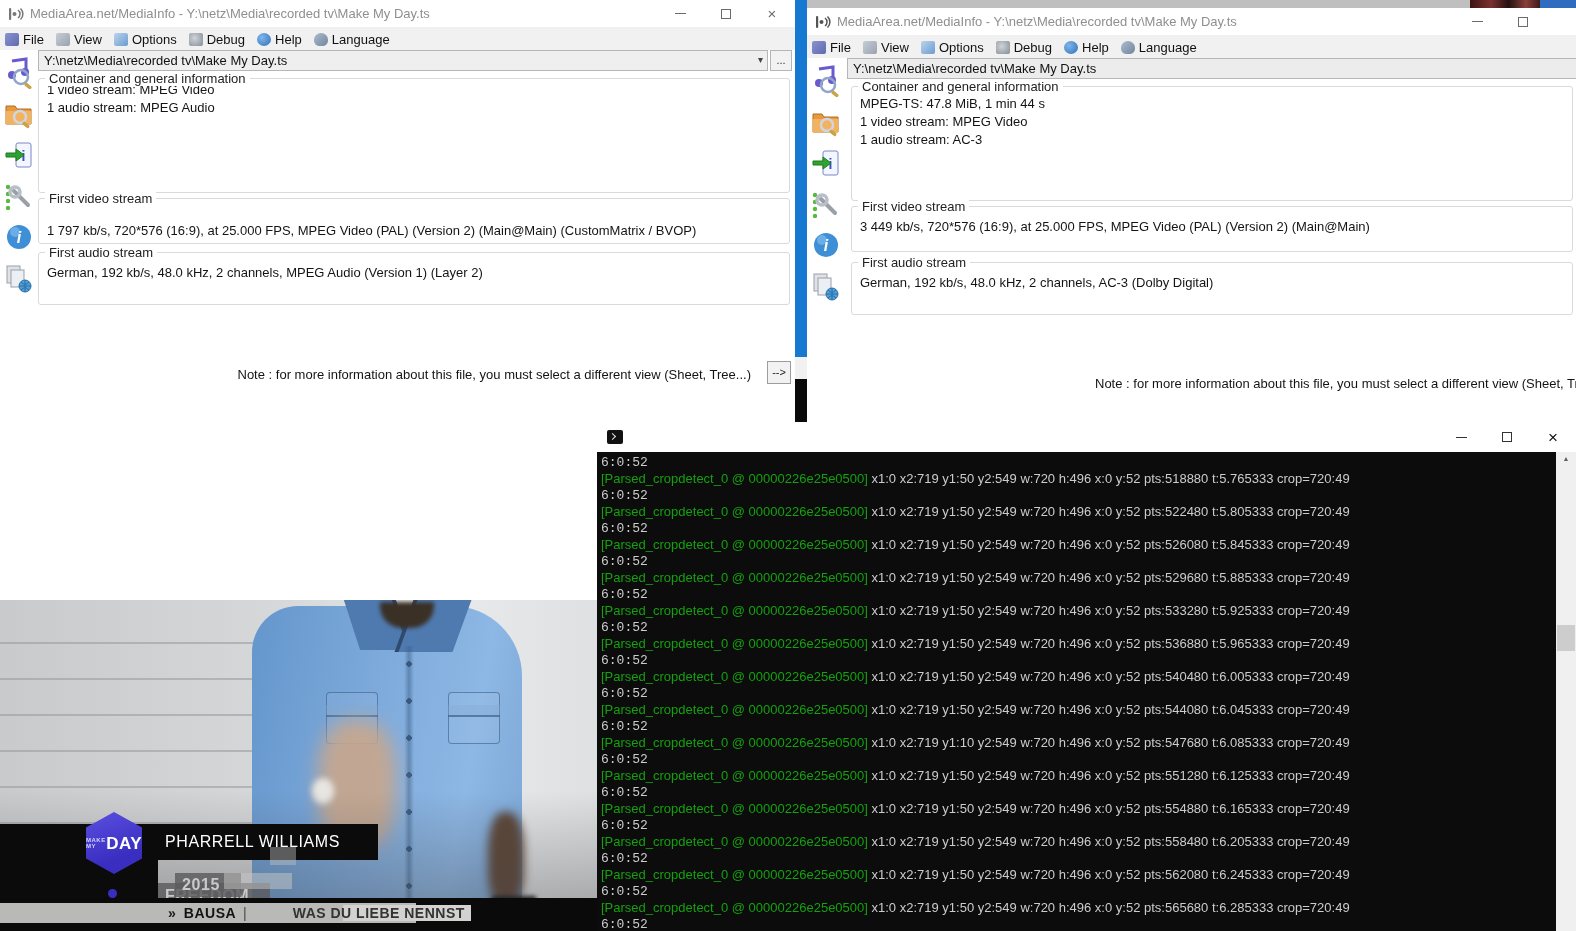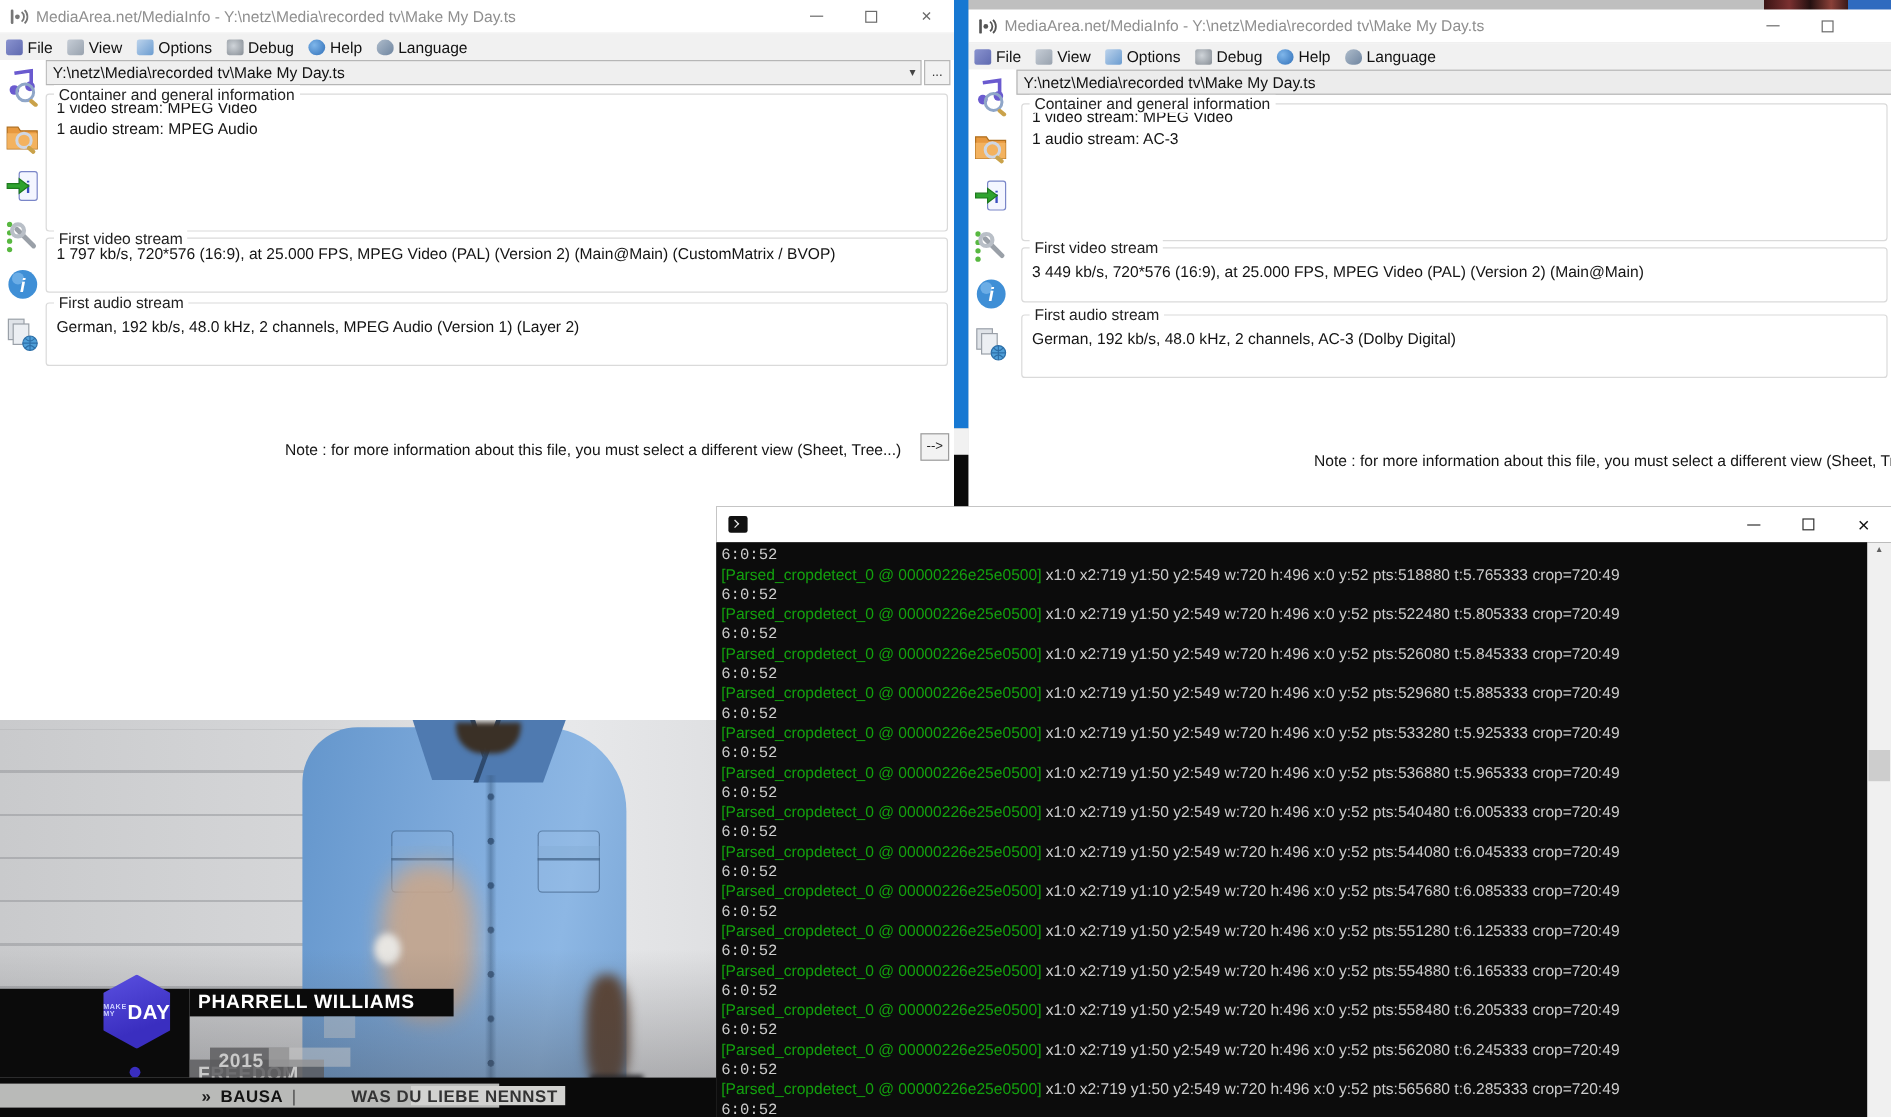--- a/index.html
+++ b/index.html
@@ -110,22 +110,22 @@
 
   .ov-logoblock { position:absolute; left:0; top:224px; width:158px; height:74px; background:#0b0b0b; }
   .ov-hex { position:absolute; left:86px; top:212px; width:56px; height:62px;
     background:linear-gradient(160deg,#5a50e0,#3a2ec0 70%);
     clip-path:polygon(50% 0,100% 25%,100% 75%,50% 100%,0 75%,0 25%);
     display:flex; flex-direction:row; align-items:center; justify-content:center; }
   .ov-hex .small { font-size:6px; font-weight:bold; color:#cfd3ff; letter-spacing:.5px; }
   .ov-hex .big { font-size:17px; font-weight:800; color:#fff; letter-spacing:.5px; line-height:1; }
   .ov-dot { position:absolute; left:108px; top:289px; width:9px; height:9px; border-radius:50%; background:#3a2ec0; }
   .ov-row { position:absolute; display:flex; align-items:center; white-space:pre; }
-  .ov-artist { left:158px; top:224px; width:220px; height:23px; background:#0b0b0b;
-    color:#fff; font-size:16px; font-weight:700; letter-spacing:.6px; padding-left:7px; }
+  .ov-artist { left:158px; top:224px; width:220px; height:36px; background:#0b0b0b;
+    color:#fff; font-size:16px; font-weight:400; letter-spacing:.6px; padding-left:7px; }
   .ov-title { left:158px; top:247px; width:112px; height:25px; background:rgba(92,92,94,.82);
     color:#c9c9c9; font-size:16px; font-weight:800; letter-spacing:.6px; padding-left:7px;margin-top:36px; }
   .ov-chip1 { left:270px; top:247px; width:26px; height:18px; background:rgba(190,190,190,.45); }
   .ov-year { left:158px; top:273px; width:66px; height:24px; background:rgba(92,92,94,.82);
     color:#c9c9c9; font-size:16px; font-weight:800; letter-spacing:.6px; padding-left:7px;margin-left:17px; }
   .ov-chip2 { left:224px; top:273px; width:68px; height:16px; background:rgba(200,200,200,.5); }
   .ov-botband { position:absolute; left:0; top:298px; width:597px; height:33px; background:#0a0a0a; }
   .ticker { position:absolute; left:0; top:303px; width:416px; height:20px; background:#b9bab8;
     display:flex; align-items:center; font-size:14px; white-space:pre; }
   .tk-arrow { color:#1c1c1c; font-weight:800; margin-left:168px; }
@@ -247,21 +247,21 @@
     </div>
   </div>
 
   <div class="groupbox" style="left:38px;top:78px;width:752px;height:115px;">
     <span class="gb-legend">Container and general information</span>
     <div class="gb-line" style="margin-top:3px">1 video stream: MPEG Video</div>
     <div class="gb-line" style="margin-top:3px">1 audio stream: MPEG Audio</div>
   </div>
   <div class="groupbox" style="left:38px;top:198px;width:752px;height:46px;">
     <span class="gb-legend">First video stream</span>
-    <div class="gb-line" style="margin-top:5px">1 797 kb/s, 720*576 (16:9), at 25.000 FPS, MPEG Video (PAL) (Version 2) (Main@Main) (CustomMatrix / BVOP)</div>
+    <div class="gb-line" style="margin-top:24px">1 797 kb/s, 720*576 (16:9), at 25.000 FPS, MPEG Video (PAL) (Version 2) (Main@Main) (CustomMatrix / BVOP)</div>
   </div>
   <div class="groupbox" style="left:38px;top:252px;width:752px;height:53px;">
     <span class="gb-legend">First audio stream</span>
     <div class="gb-line" style="margin-top:12px">German, 192 kb/s, 48.0 kHz, 2 channels, MPEG Audio (Version 1) (Layer 2)</div>
   </div>
 
   <span class="note-text" style="right:44px;top:367px;">Note : for more information about this file, you must select a different view (Sheet, Tree...)</span>
   <div class="note-btn" style="right:4px;top:361px;">--&gt;</div>
 </div>
 
@@ -363,20 +363,21 @@
           <rect x="3" y="4" width="13" height="17" fill="#dfe3e8" stroke="#9aa0a8"></rect>
           <rect x="7" y="8" width="13" height="17" fill="#eceff3" stroke="#9aa0a8"></rect>
           <circle cx="21" cy="24" r="6" fill="#4f9fd8" stroke="#2d6fa8"></circle>
           <path d="M15 24 h12 M21 18 v12 M17 20 c3 3 5 3 8 0 M17 28 c3 -3 5 -3 8 0" stroke="#2d6fa8" fill="none"></path>
         </svg>
     </div>
   </div>
 
   <div class="groupbox" style="left:44px;top:78px;width:722px;height:115px;">
     <span class="gb-legend">Container and general information</span>
+    <div class="gb-line" style="margin-top:9px">MPEG-TS: 47.8 MiB, 1 min 44 s</div>
     <div class="gb-line" style="margin-top:3px">1 video stream: MPEG Video</div>
     <div class="gb-line" style="margin-top:3px">1 audio stream: AC-3</div>
   </div>
   <div class="groupbox" style="left:44px;top:198px;width:722px;height:46px;">
     <span class="gb-legend">First video stream</span>
     <div class="gb-line" style="margin-top:12px">3 449 kb/s, 720*576 (16:9), at 25.000 FPS, MPEG Video (PAL) (Version 2) (Main@Main)</div>
   </div>
   <div class="groupbox" style="left:44px;top:254px;width:722px;height:53px;">
     <span class="gb-legend">First audio stream</span>
     <div class="gb-line" style="margin-top:12px">German, 192 kb/s, 48.0 kHz, 2 channels, AC-3 (Dolby Digital)</div>

